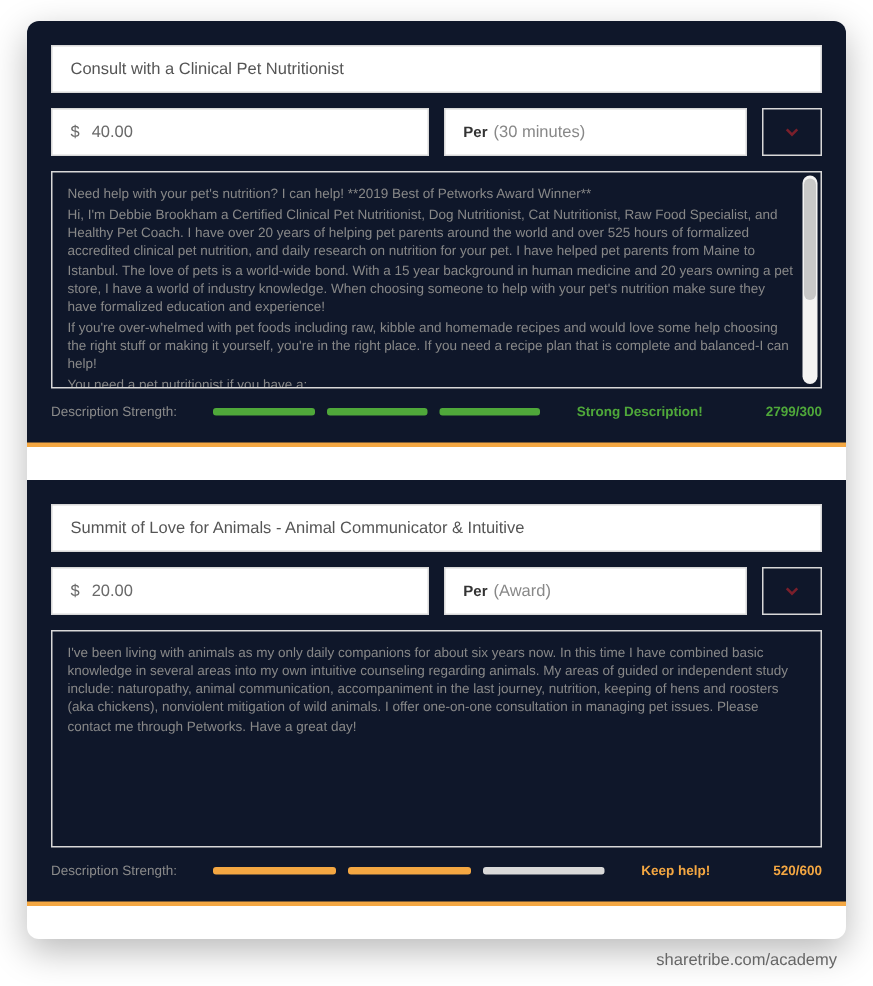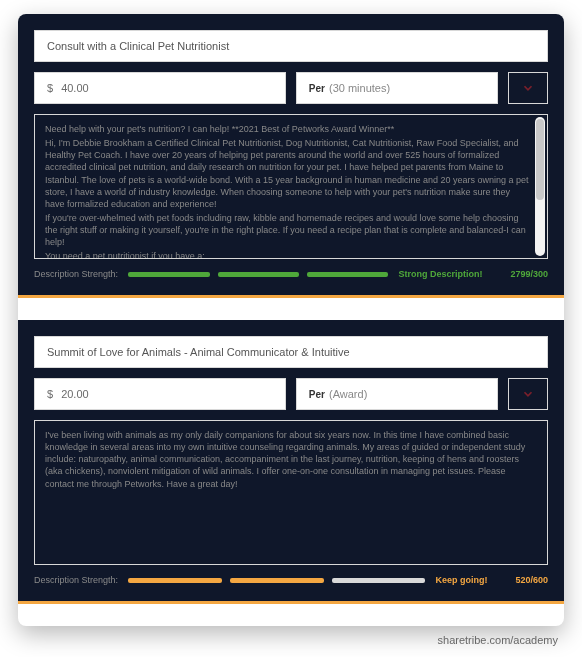--- a/index.html
+++ b/index.html
@@ -59,21 +59,21 @@
 .desc-box p { margin-bottom: 2px; }
 .scroll-track {
   position: absolute; right: 2px; top: 2px; bottom: 2px; width: 10px;
   background: #f3f3f3; border-radius: 5px;
 }
 .scroll-thumb {
   position: absolute; left: 1px; right: 1px; top: 2px; height: 58%;
   background: #c8c8c8; border-radius: 5px;
 }
 .strength-row {
-  display: flex; align-items: center; gap: 10px;
+  display: flex; align-items: center; gap: 24px;
   margin-top: 10px; font-size: 9px;
 }
 .strength-label { color: #8a8a8a; flex: 0 0 auto; }
 .bars { display: flex; gap: 8px; flex: 1; }
 .bar { height: 5px; flex: 1; background: #d9d9d9; border-radius: 2px; }
 .bar.green { background: #4fa83a; }
 .bar.orange { background: #f4a742; }
 .strength-msg { font-weight: 600; }
 .strength-msg.green { color: #4fa83a; }
 .strength-msg.orange { color: #f4a742; }
@@ -103,21 +103,21 @@
         <span class="per-val">(30 minutes)</span>
       </div>
       <div class="chevron-box">
         <svg viewBox="0 0 24 24" fill="none" stroke="#7a1f2b" stroke-width="3">
             <polyline points="6 9 12 15 18 9"></polyline>
           </svg>
       </div>
     </div>
     <div class="desc-wrap">
       <div class="desc-box">
-        <p>Need help with your pet's nutrition? I can help! **2021 Best of Petworks Award Winner**</p>
+        <p>Need help with your pet's nutrition? I can help! **2019 Best of Petworks Award Winner**</p>
         <p>Hi, I'm Debbie Brookham a Certified Clinical Pet Nutritionist, Dog Nutritionist, Cat Nutritionist, Raw Food Specialist, and Healthy Pet Coach.  I have over 20 years of helping pet parents around the world and over 525 hours of formalized accredited clinical pet nutrition, and daily research on nutrition for your pet. I have helped pet parents from Maine to Istanbul. The love of pets is a world-wide bond. With a 15 year background in human medicine and 20 years owning a  pet store,  I have a world of industry knowledge. When choosing someone to help with your pet's nutrition make sure they have formalized education and experience!</p>
         <p>If you're over-whelmed with pet foods including raw, kibble and homemade recipes and would love some help choosing the right stuff or making it yourself, you're in the right place. If you need a recipe plan that is complete and balanced-I can help!</p>
         <p>You need a pet nutritionist if you have a:</p>
 
         <div class="scroll-track">
           <div class="scroll-thumb"></div>
         </div>
       </div>
     </div>
     <div class="strength-row">
@@ -156,20 +156,20 @@
         <p>I've been living with animals as my only daily companions for about six years now. In this time I have combined basic knowledge in several areas into my own intuitive counseling regarding animals. My areas of guided or independent study include: naturopathy, animal communication, accompaniment in the last journey, nutrition, keeping of hens and roosters (aka chickens), nonviolent mitigation of wild animals. I offer one-on-one consultation in managing pet issues. Please contact me through Petworks. Have a great day!</p>
       </div>
     </div>
     <div class="strength-row">
       <span class="strength-label">Description Strength:</span>
       <div class="bars">
         <div class="bar orange"></div>
         <div class="bar orange"></div>
         <div class="bar"></div>
       </div>
-      <span class="strength-msg orange">Keep going!</span>
+      <span class="strength-msg orange">Keep help!</span>
       <span class="count">520/600</span>
     </div>
   </div>
 
 </div>
 
 <div class="footer-link">sharetribe.com/academy</div>
 
 </body></html>

